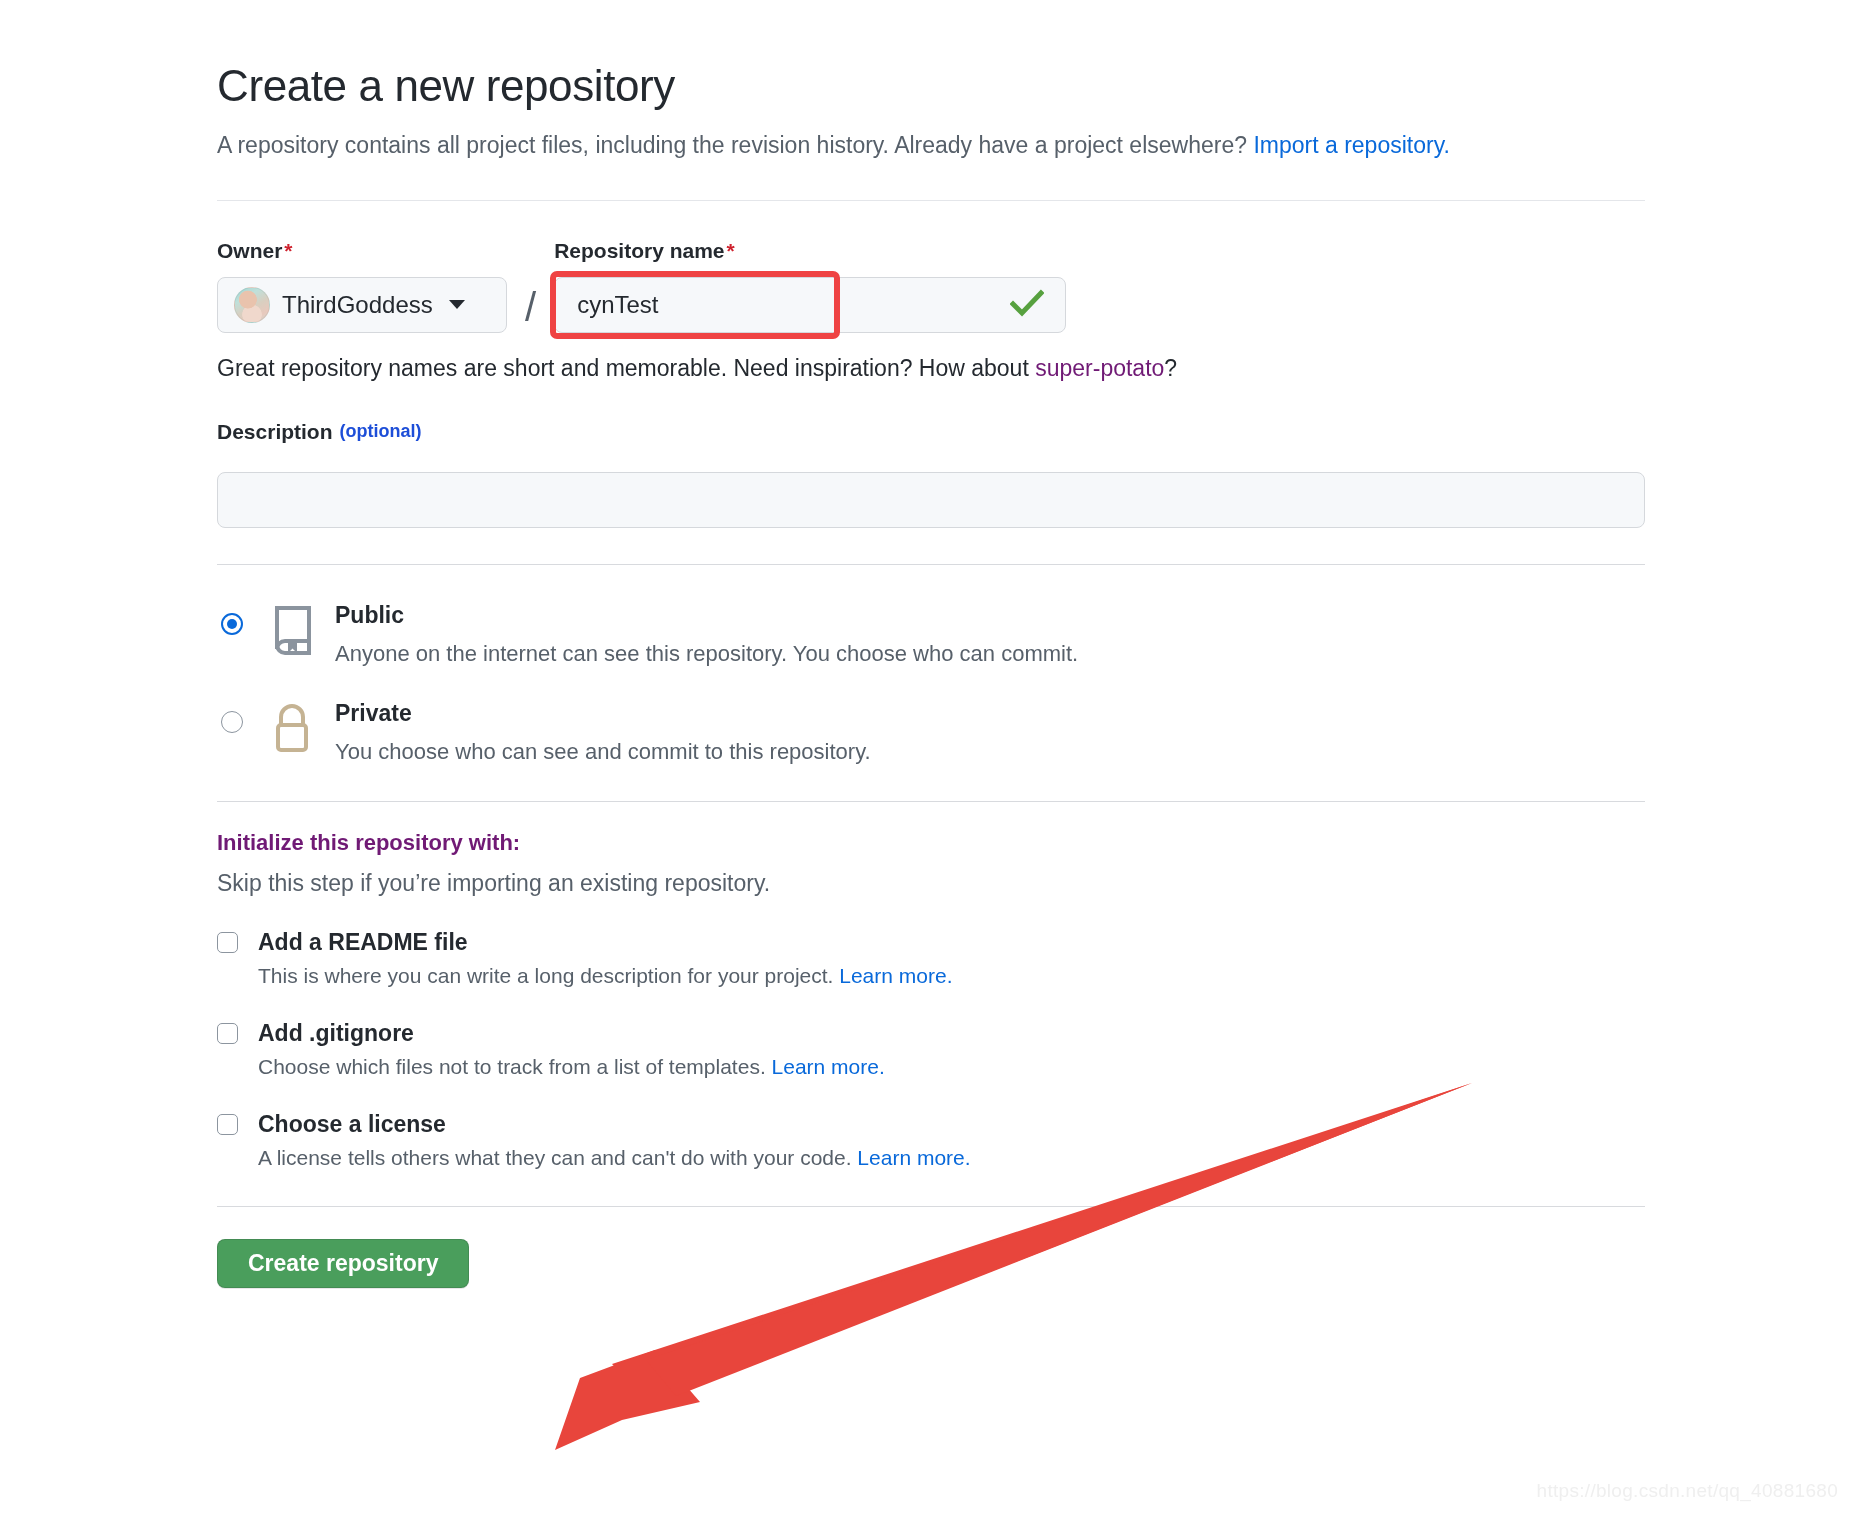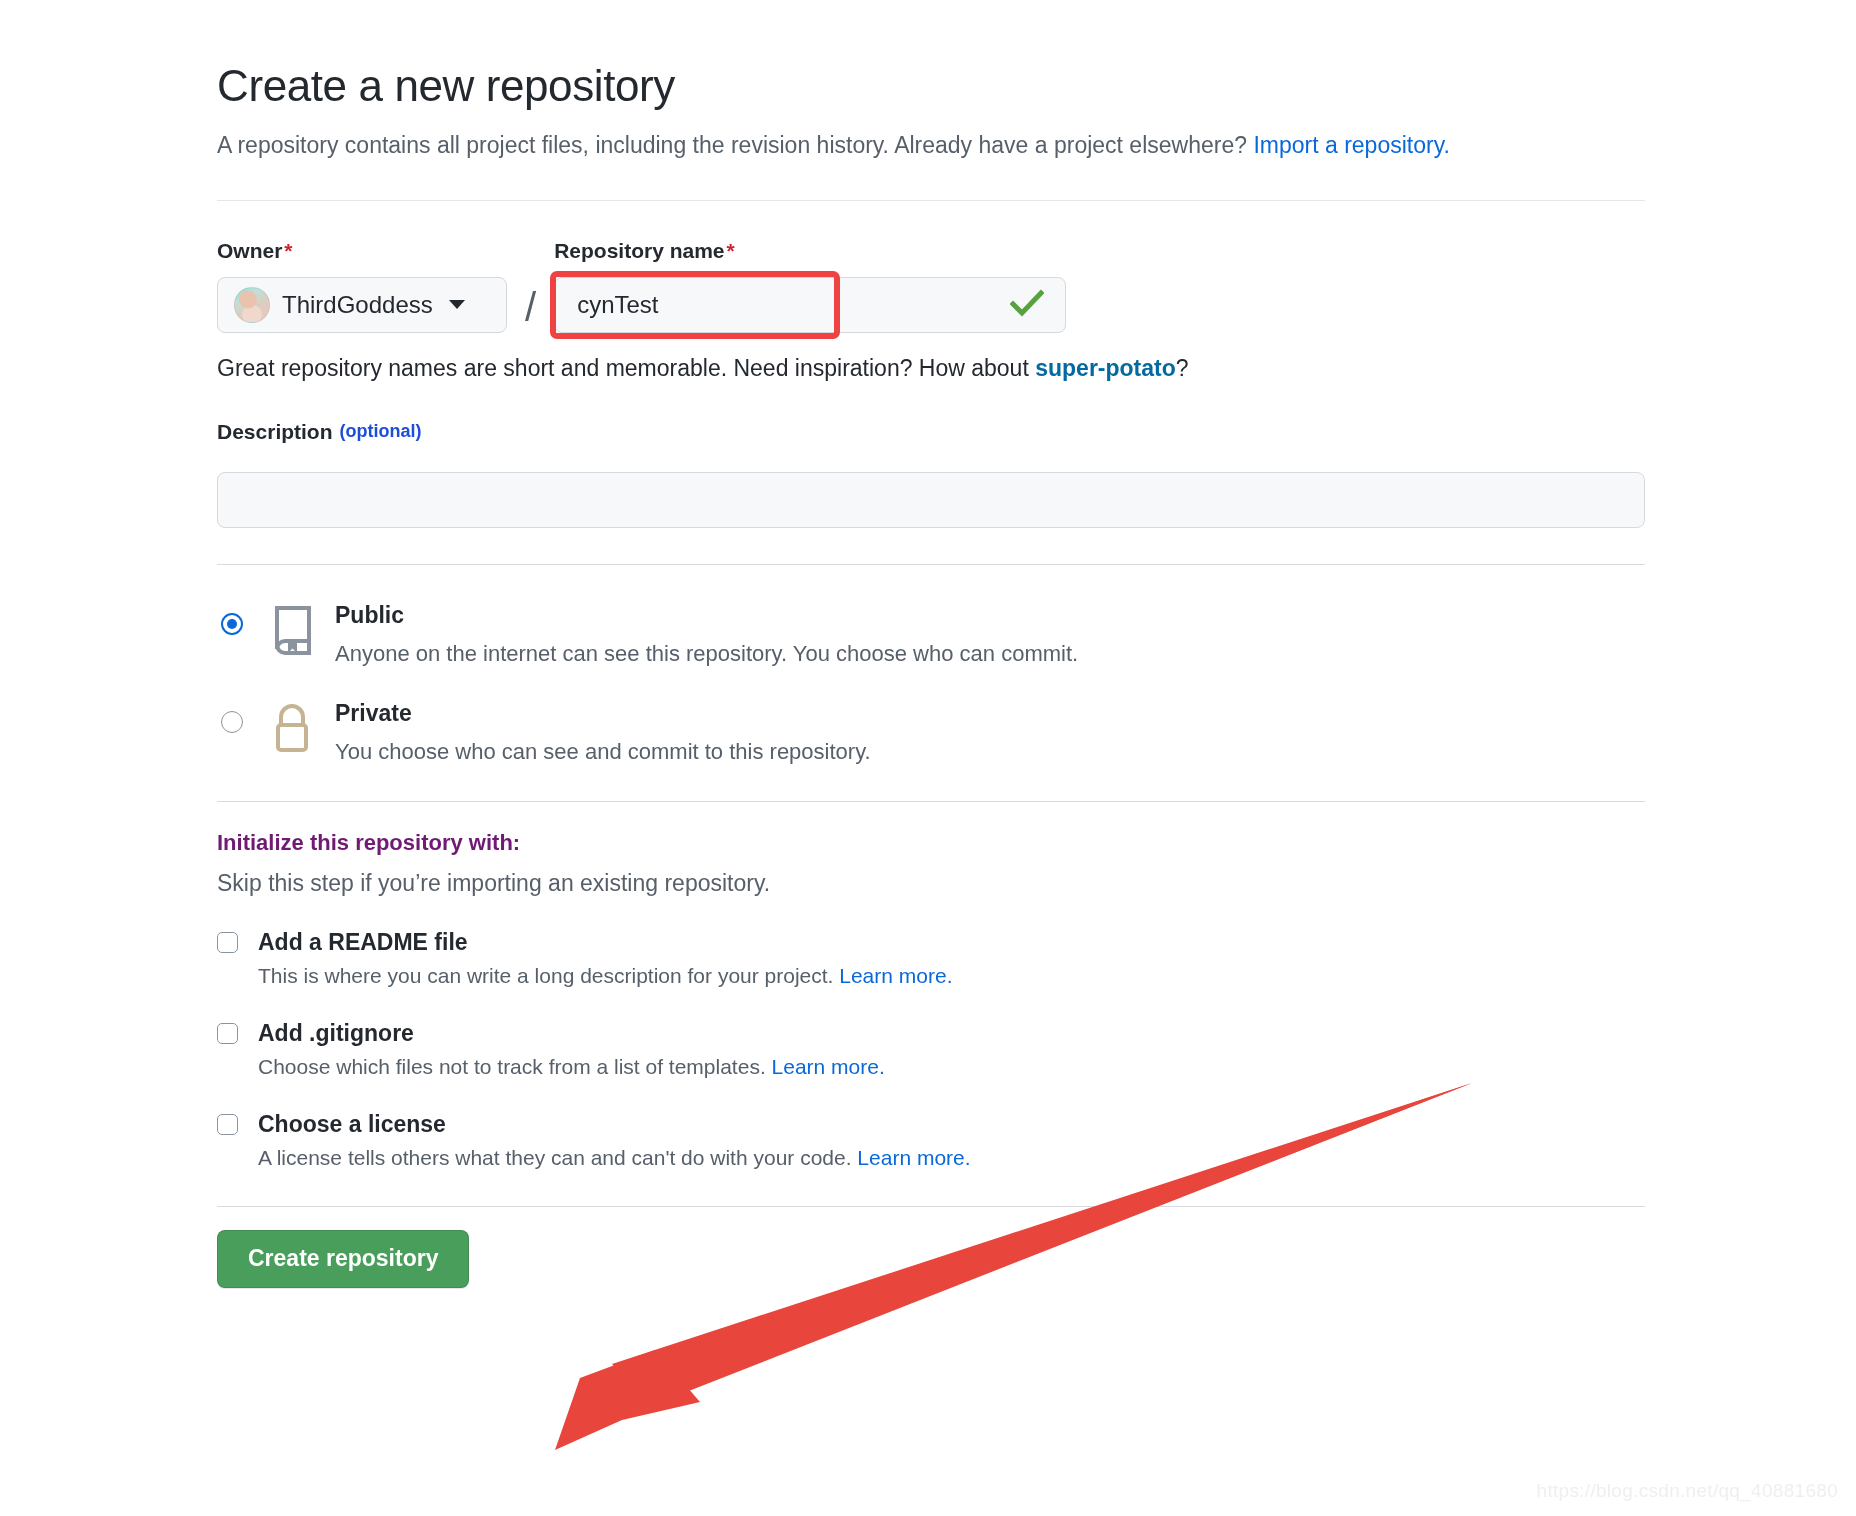--- a/index.html
+++ b/index.html
@@ -155,22 +155,22 @@
     box-sizing: border-box;
     pointer-events: none;
   }
 
   .hint {
     font-size: 23px;
     color: #24292f;
     margin-top: 22px;
   }
   .hint .suggestion {
-    color: #0369a1;
-    font-weight: bold;
+    color: #701a75;
+    font-weight: normal;
   }
 
   
   .desc-block { margin-top: 38px; }
   .desc-input {
     margin-top: 14px;
     width: 1428px;
     height: 56px;
     box-sizing: border-box;
     background: #f6f8fa;
@@ -267,30 +267,30 @@
   }
 
   .bottom-divider {
     height: 1px;
     background: #d8dade;
     margin-top: 36px;
     width: 1428px;
   }
 
   .create-btn {
-    margin-top: 23px;
+    margin-top: 32px;
     background: #4a9e5c;
     color: #ffffff;
     font-size: 23px;
     font-weight: bold;
     font-family: "Liberation Sans", sans-serif;
     border: 1px solid rgba(27,31,36,0.15);
     border-radius: 8px;
     padding: 0 30px;
-    height: 58px;
+    height: 49px;
     cursor: pointer;
     box-shadow: 0 1px 0 rgba(27,31,36,0.1);
   }
 
   
   .arrow-layer {
     position: absolute;
     left: 0; top: 0;
     width: 1856px;
     height: 1516px;

